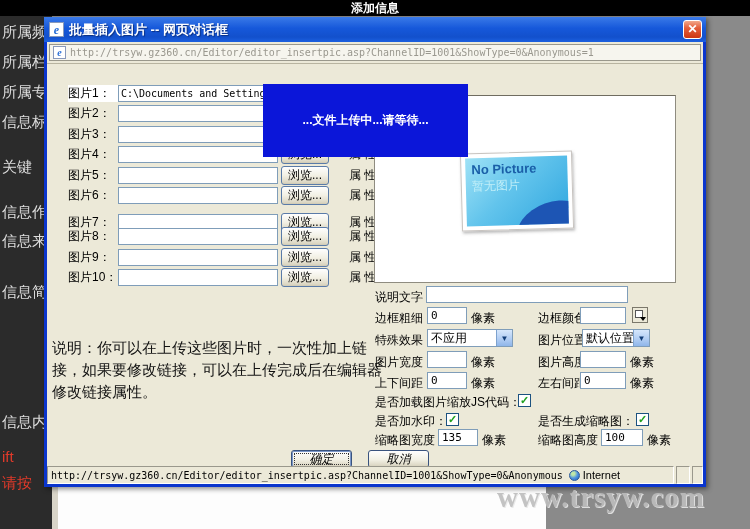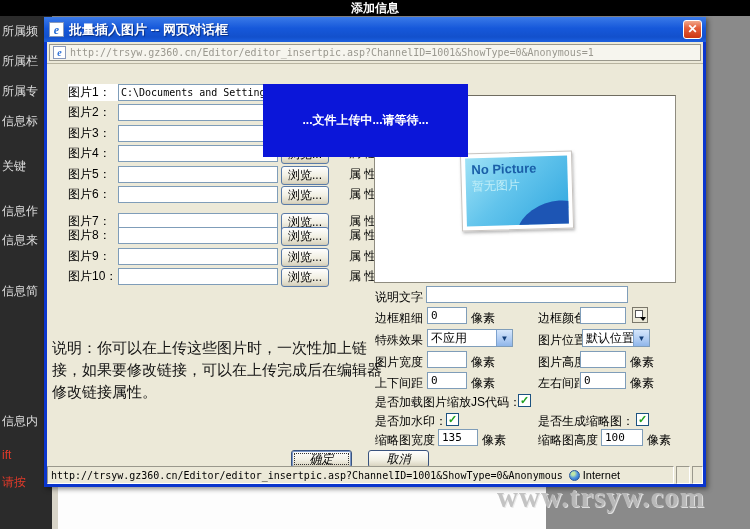--- a/index.html
+++ b/index.html
@@ -4,21 +4,21 @@
 <style>
   * { margin:0; padding:0; box-sizing:border-box; }
   html,body { width:750px; height:529px; overflow:hidden; }
   body { position:relative; font-family:"Liberation Sans",sans-serif; font-size:12px; background:#8a8a8a; }
 
   
   .topbar { position:absolute; left:0; top:0; width:750px; height:16px; background:#000; z-index:5;
             display:flex; align-items:center; justify-content:center; }
   .topbar span { color:#fff; font-weight:bold; font-size:12px; }
   .dark-side { position:absolute; left:0; top:16px; width:52px; height:513px; background:#2b2b2b; z-index:1; }
-  .side-label { position:absolute; left:2px; color:#ddd; font-size:12px; white-space:nowrap; width:48px; overflow:hidden; }
+  .side-label { position:absolute; left:2px; color:#ddd; font-size:15px; white-space:nowrap; width:48px; overflow:hidden; }
   .side-label.red { color:#e03a2a; }
   .white-strip { position:absolute; left:52px; top:487px; width:6px; height:42px; background:#d8d4c8; z-index:1; }
   .white-bottom { position:absolute; left:58px; top:487px; width:488px; height:42px; background:#fdfdfd; z-index:1; }
   .watermark { position:absolute; left:497px; top:481px; z-index:40; font-family:"Liberation Serif",serif;
                font-weight:bold; font-size:29px; color:#bdbdbd; letter-spacing:1px; opacity:.9;
                text-shadow:1px 1px 0 #e8e8e8; }
 
   
   .dialog { position:absolute; left:44px; top:17px; width:662px; height:470px; background:#0a35cd; z-index:10;
             box-shadow:2px 2px 5px rgba(0,0,0,.45); }
@@ -34,21 +34,21 @@
                background:linear-gradient(180deg,#f2a98b 0%,#e4603c 40%,#cc3612 100%);
                color:#fff; font-weight:bold; font-size:12px; line-height:17px; text-align:center; cursor:pointer; }
   .addr-strip { position:absolute; left:3px; top:25px; right:3px; height:22px; background:#ece9d8;
                 border-bottom:1px solid #b8b4a0; display:flex; align-items:center; padding:0 2px; }
   .addr-field { flex:1; height:17px; background:#f6f5ee; border:1px solid #9a988c; display:flex; align-items:center;
                 padding:0 3px; overflow:hidden; }
   .addr-field .url { font-family:"DejaVu Sans Mono",monospace; font-size:10px; color:#9a988f; white-space:nowrap; margin-left:4px; }
   .content { position:absolute; left:3px; top:47px; right:3px; height:402px; background:#ece9d8; }
 
   
-  .img-row { position:absolute; height:18px; display:flex; align-items:flex-start;padding-left:16px; }
+  .img-row { position:absolute; height:18px; display:flex; align-items:center;padding-left:16px; }
   .img-row .lbl { width:50px; font-size:12px; color:#000; white-space:nowrap; }
   .img-row.first .lbl { background:#fff; }
   .file-input { width:160px; height:17px; border:1px solid #7f9db9; background:#fff; font-family:"DejaVu Sans Mono",monospace;
                 font-size:10px; padding:0 2px; color:#000; }
   .xp-btn { height:19px; border:1px solid #5a7ba8; border-radius:3px; margin-left:3px;
             background:linear-gradient(180deg,#fefefe 0%,#f2f0e4 50%,#dcd7c4 90%,#cfc9b4 100%);
             font-size:12px; color:#000; padding:0 6px; cursor:pointer; white-space:nowrap; }
   .attr-link { margin-left:20px; font-size:12px; color:#000; white-space:nowrap; cursor:pointer; }
 
   

